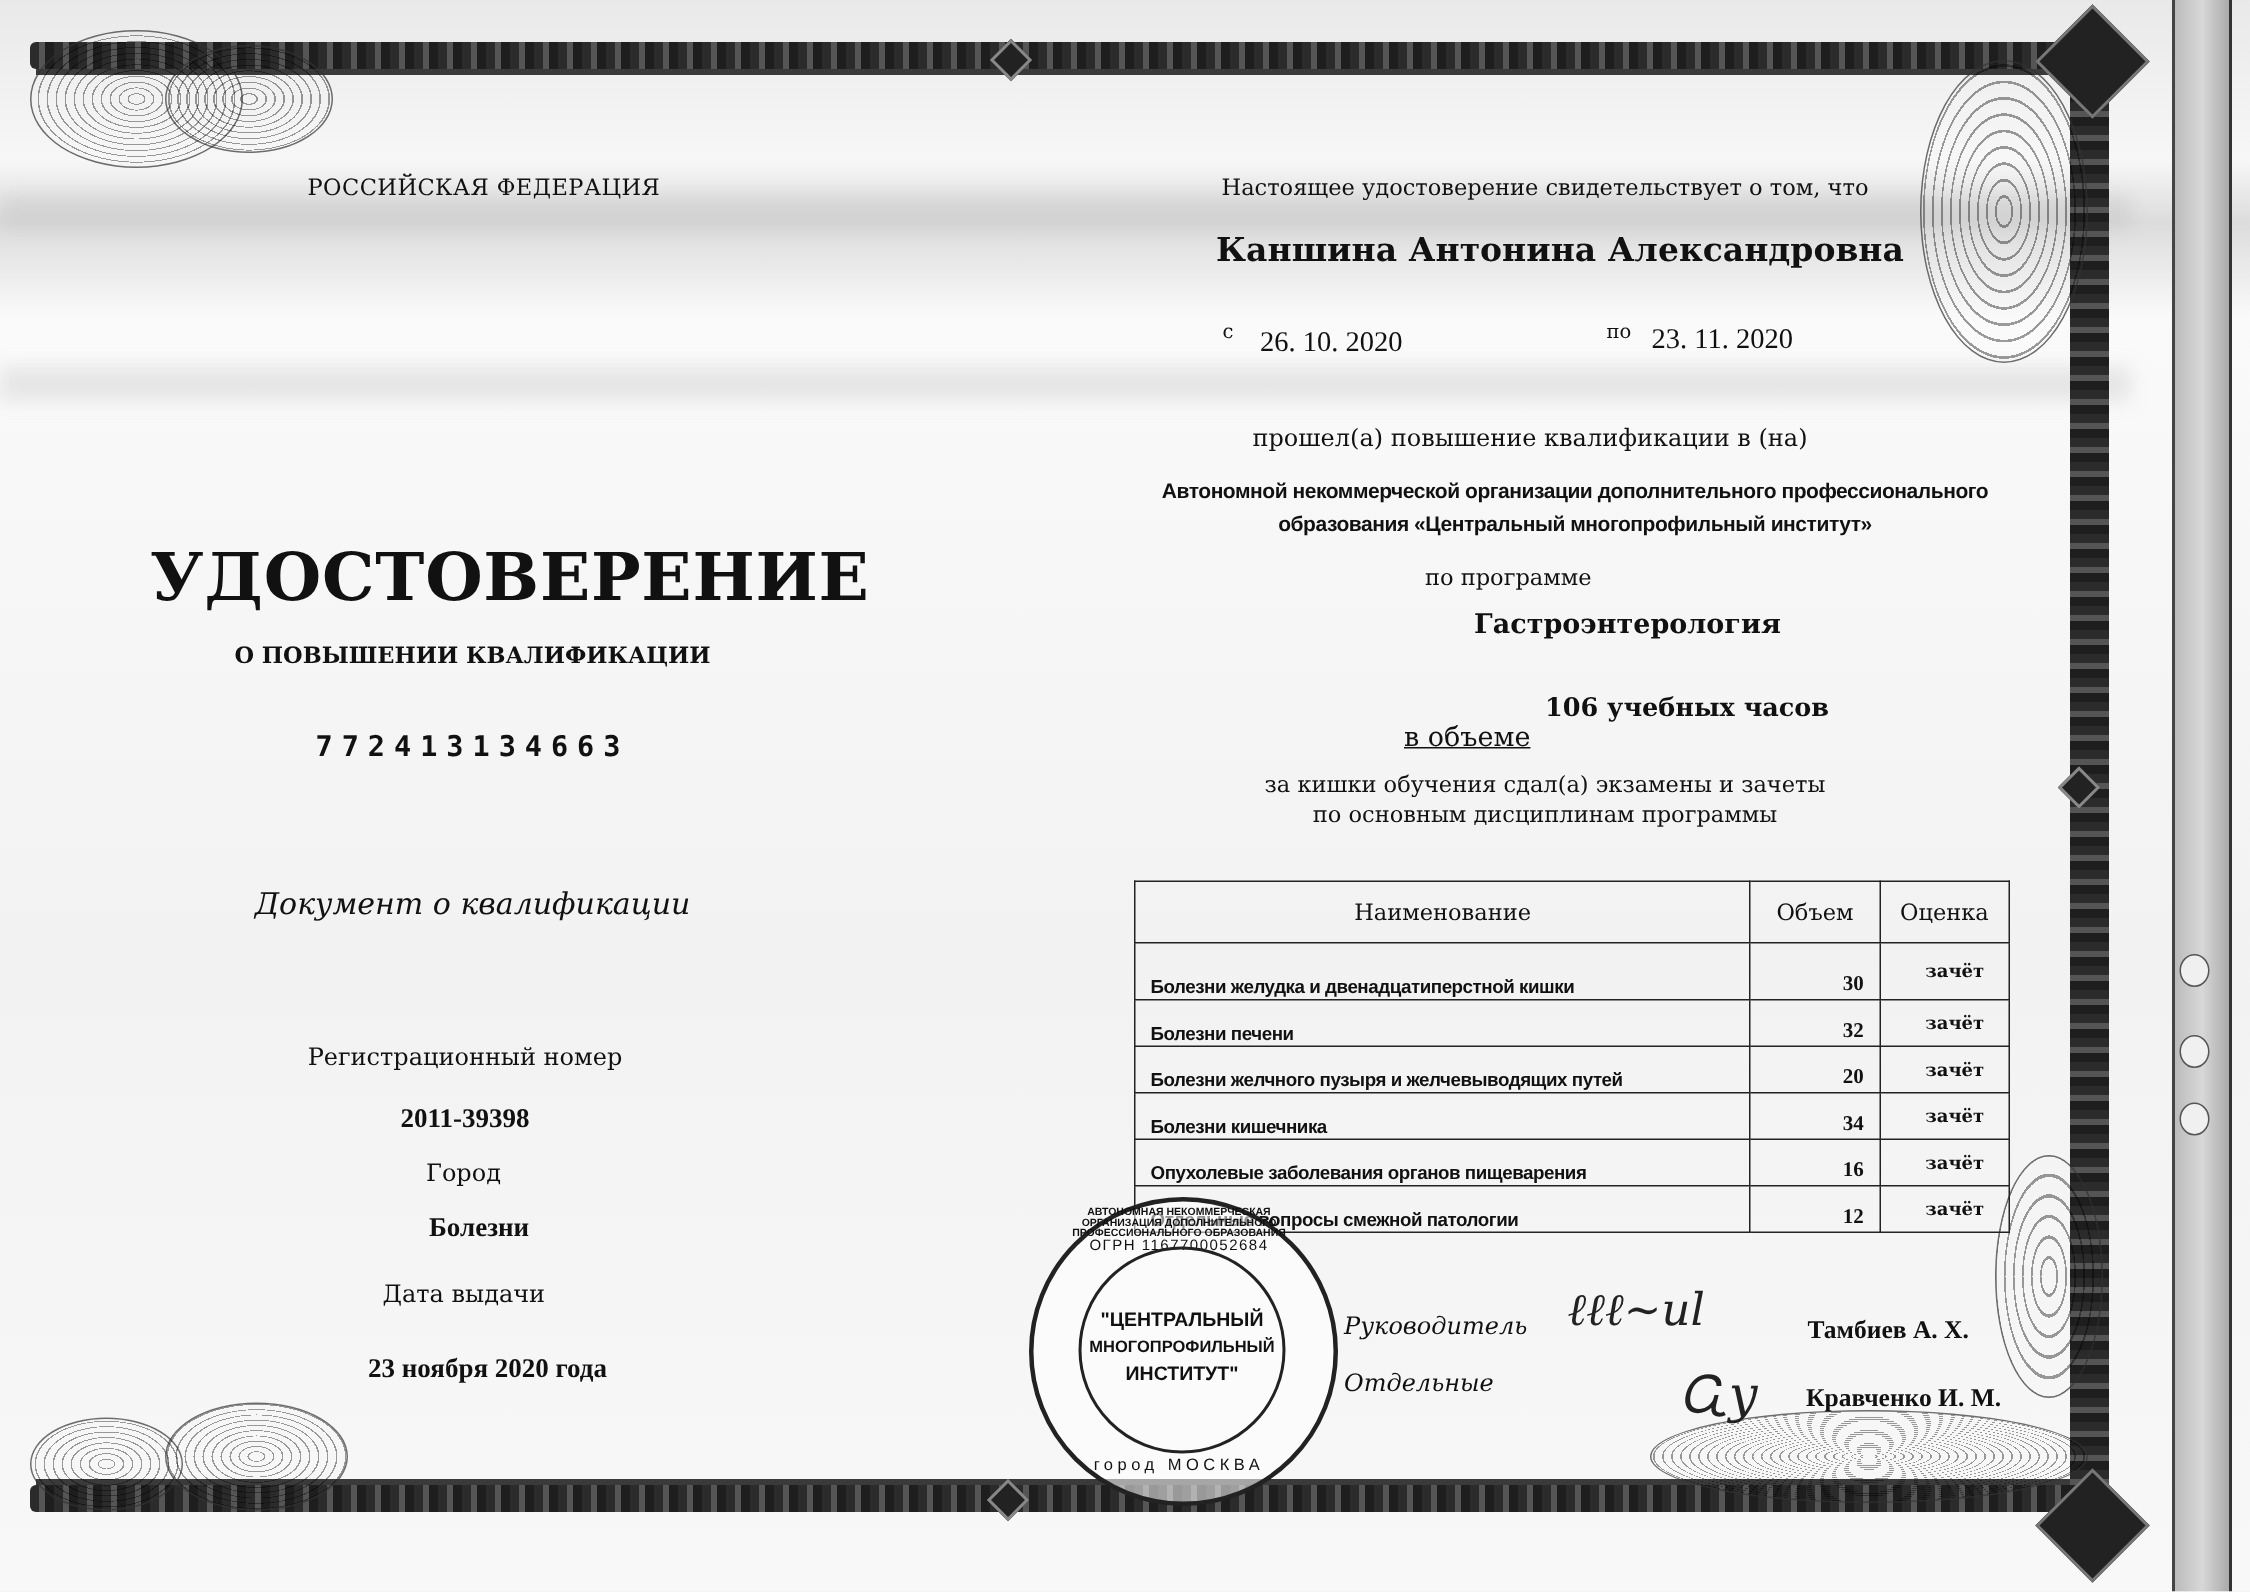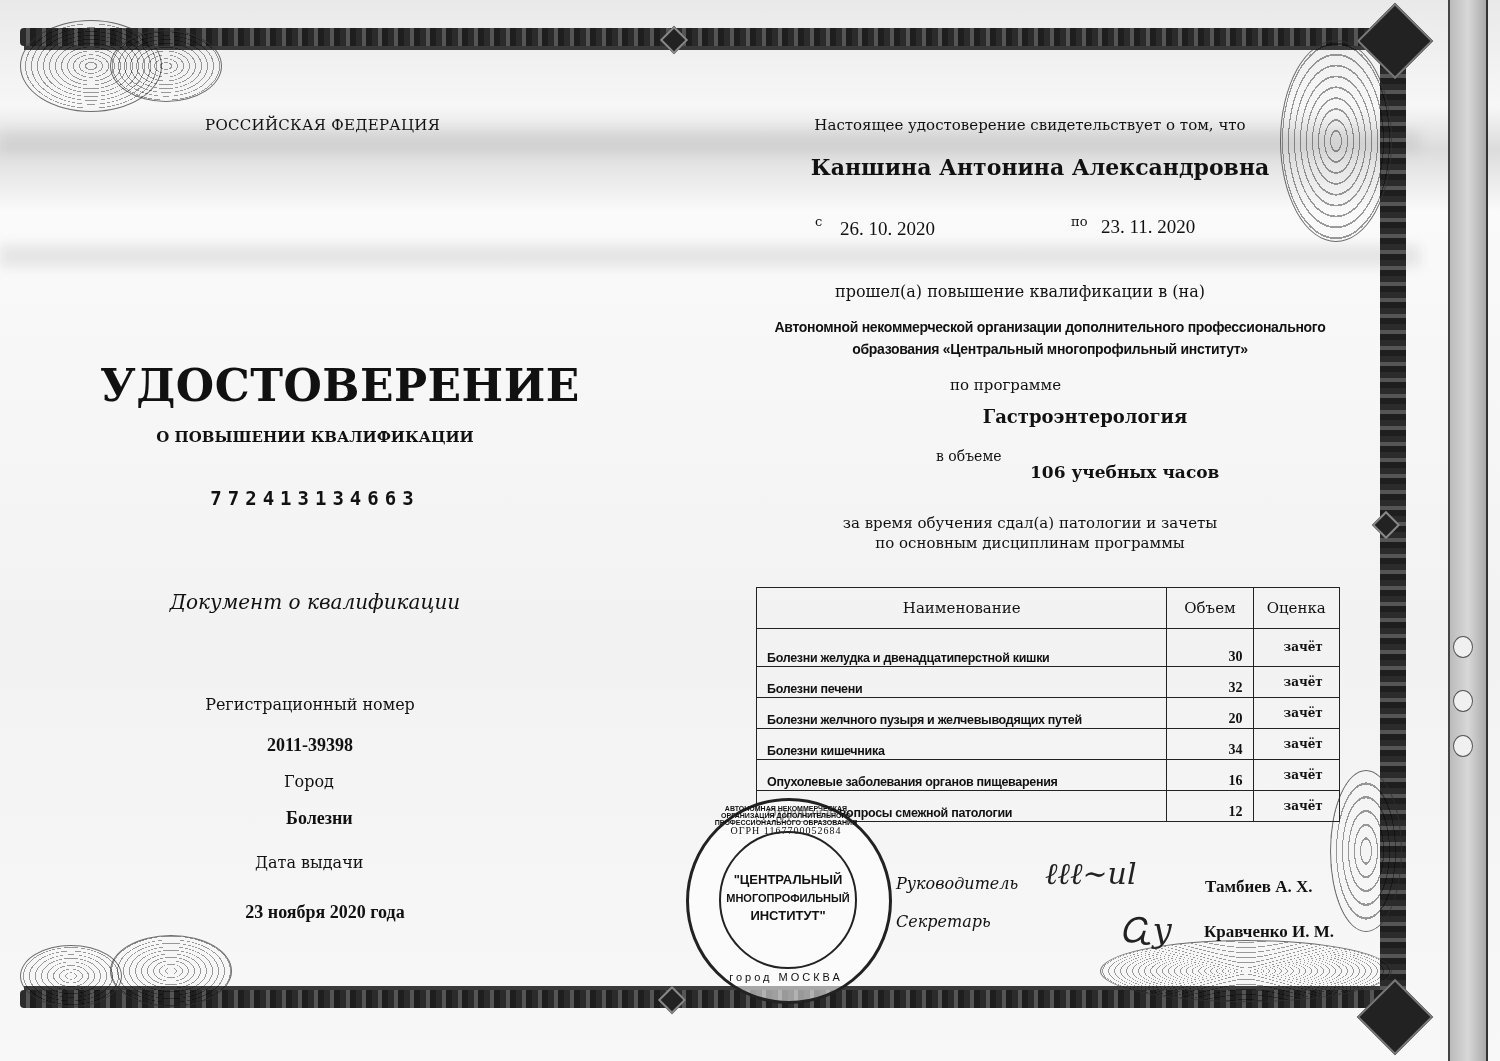--- a/index.html
+++ b/index.html
@@ -47,41 +47,41 @@
   .cert-intro { left:760px; top:116px; width:540px; font-size:15px; text-align:center; }
   .name { left:760px; top:154px; width:560px; font-size:22px; font-weight:bold; text-align:center; }
   .from-pre { left:815px; top:214px; font-size:13px; }
   .from-val { left:840px; top:218px; font-size:19px; font-family:"Liberation Serif",serif; }
   .to-pre { left:1071px; top:214px; font-size:13px; }
   .to-val { left:1101px; top:216px; font-size:19px; font-family:"Liberation Serif",serif; }
   .passed { left:760px; top:282px; width:520px; font-size:16px; text-align:center; }
   .org { left:740px; top:316px; width:620px; font-size:14px; font-weight:bold; text-align:center; line-height:22px; font-family:"Liberation Sans",sans-serif; letter-spacing:-0.3px; }
   .prog-label { left:950px; top:376px; font-size:15px; }
   .prog-val { left:960px; top:406px; width:250px; font-size:18px; font-weight:bold; text-align:center; }
-  .vol-label { left:936px; top:448px; font-size:14px; }
+  .vol-label { left:936px; top:481px; font-size:18px;text-decoration:underline; }
   .vol-val { left:1030px; top:462px; font-size:17px; font-weight:bold; }
   .exam { left:800px; top:513px; width:460px; font-size:15px; text-align:center; line-height:20px; }
 
   
   .table { position:absolute; left:756px; top:587px; width:584px; border-collapse:collapse; }
   .table th, .table td { border:1.5px solid #222; }
   .table th { font-weight:normal; font-size:15px; height:38px; }
   .table td { height:29px; vertical-align:bottom; padding:0 0 1px 10px; }
   .table td.subj { font-family:"Liberation Sans",sans-serif; font-weight:bold; font-size:12.5px; letter-spacing:-0.3px; }
   .table td.vol { text-align:right; padding-right:10px; font-weight:bold; font-size:14px; font-family:"Liberation Serif",serif; }
   .table td.grade { text-align:left; padding-left:30px; vertical-align:middle; font-size:12px; font-weight:bold;margin-top:28px; }
   .table tr.first td { height:36px; }
 
   
   .stamp { position:absolute; left:686px; top:798px; width:200px; height:200px; border-radius:50%; border:3px solid #222; background:rgba(255,255,255,0.55); }
   .stamp-inner { position:absolute; left:30px; top:30px; width:134px; height:134px; border-radius:50%; border:2px solid #222; }
   .stamp-text { position:absolute; left:0; top:45px; width:134px; text-align:center; font-family:"Liberation Sans",sans-serif; font-weight:bold; font-size:13px; line-height:18px; }
   .stamp-ring { position:absolute; left:0; top:4px; width:194px; text-align:center; font-family:"Liberation Sans",sans-serif; font-size:9px; font-weight:bold; }
   .stamp-bottom { position:absolute; left:0; top:170px; width:194px; text-align:center; font-family:"Liberation Sans",sans-serif; font-size:11px; letter-spacing:3px; }
-  .stamp-ogrn { position:absolute; left:0; top:18px; width:194px; text-align:center; font-family:Liberation Serif, serif; font-size:10px; letter-spacing:1px; }
+  .stamp-ogrn { position:absolute; left:0; top:18px; width:194px; text-align:center; font-family:Liberation Sans, sans-serif; font-size:10px; letter-spacing:1px; }
 
   .role { font-size:16px; font-style:italic; }
   .r1 { left:896px; top:874px; }
   .r2 { left:896px; top:912px; }
   .signer { font-size:17px; font-weight:bold; font-family:"Liberation Serif",serif; }
   .s1 { left:1205px; top:877px; }
   .s2 { left:1204px; top:922px; }
   .signature { position:absolute; font-family:"DejaVu Serif",serif; font-style:italic; font-size:30px; color:#222; }
 </style>
 </head>
@@ -133,21 +133,21 @@
   <div class="abs passed">прошел(а) повышение квалификации в (на)</div>
   <div class="abs org">
     <div>Автономной некоммерческой организации дополнительного профессионального</div>
     <div>образования «Центральный многопрофильный  институт»</div>
   </div>
   <div class="abs prog-label">по программе</div>
   <div class="abs prog-val">Гастроэнтерология</div>
   <div class="abs vol-label">в объеме</div>
   <div class="abs vol-val">106  учебных часов</div>
   <div class="abs exam">
-    <div>за время обучения сдал(а) патологии и зачеты</div>
+    <div>за кишки обучения сдал(а) экзамены и зачеты</div>
     <div>по основным дисциплинам программы</div>
   </div>
 
   <table class="table">
     <thead>
       <tr>
         <th style="width:416px;">Наименование</th>
         <th style="width:84px;">Объем</th>
         <th style="width:84px;">Оценка</th>
       </tr>
@@ -193,18 +193,18 @@
       <div class="stamp-text" style="top:38px;">
         <div>"ЦЕНТРАЛЬНЫЙ</div>
         <div style="font-size:11px;">МНОГОПРОФИЛЬНЫЙ</div>
         <div>ИНСТИТУТ"</div>
       </div>
     </div>
     <div class="stamp-bottom">город МОСКВА</div>
   </div>
 
   <div class="abs role r1">Руководитель</div>
-  <div class="abs role r2">Секретарь</div>
+  <div class="abs role r2">Отдельные</div>
   <div class="signature" style="left:1045px; top:856px;">ℓℓℓ∼ul</div>
   <div class="signature" style="left:1120px; top:910px; font-size:34px;">Ꮹy</div>
   <div class="abs signer s1">Тамбиев А. Х.</div>
   <div class="abs signer s2">Кравченко И. М.</div>
 </div>
 
 </body></html>

